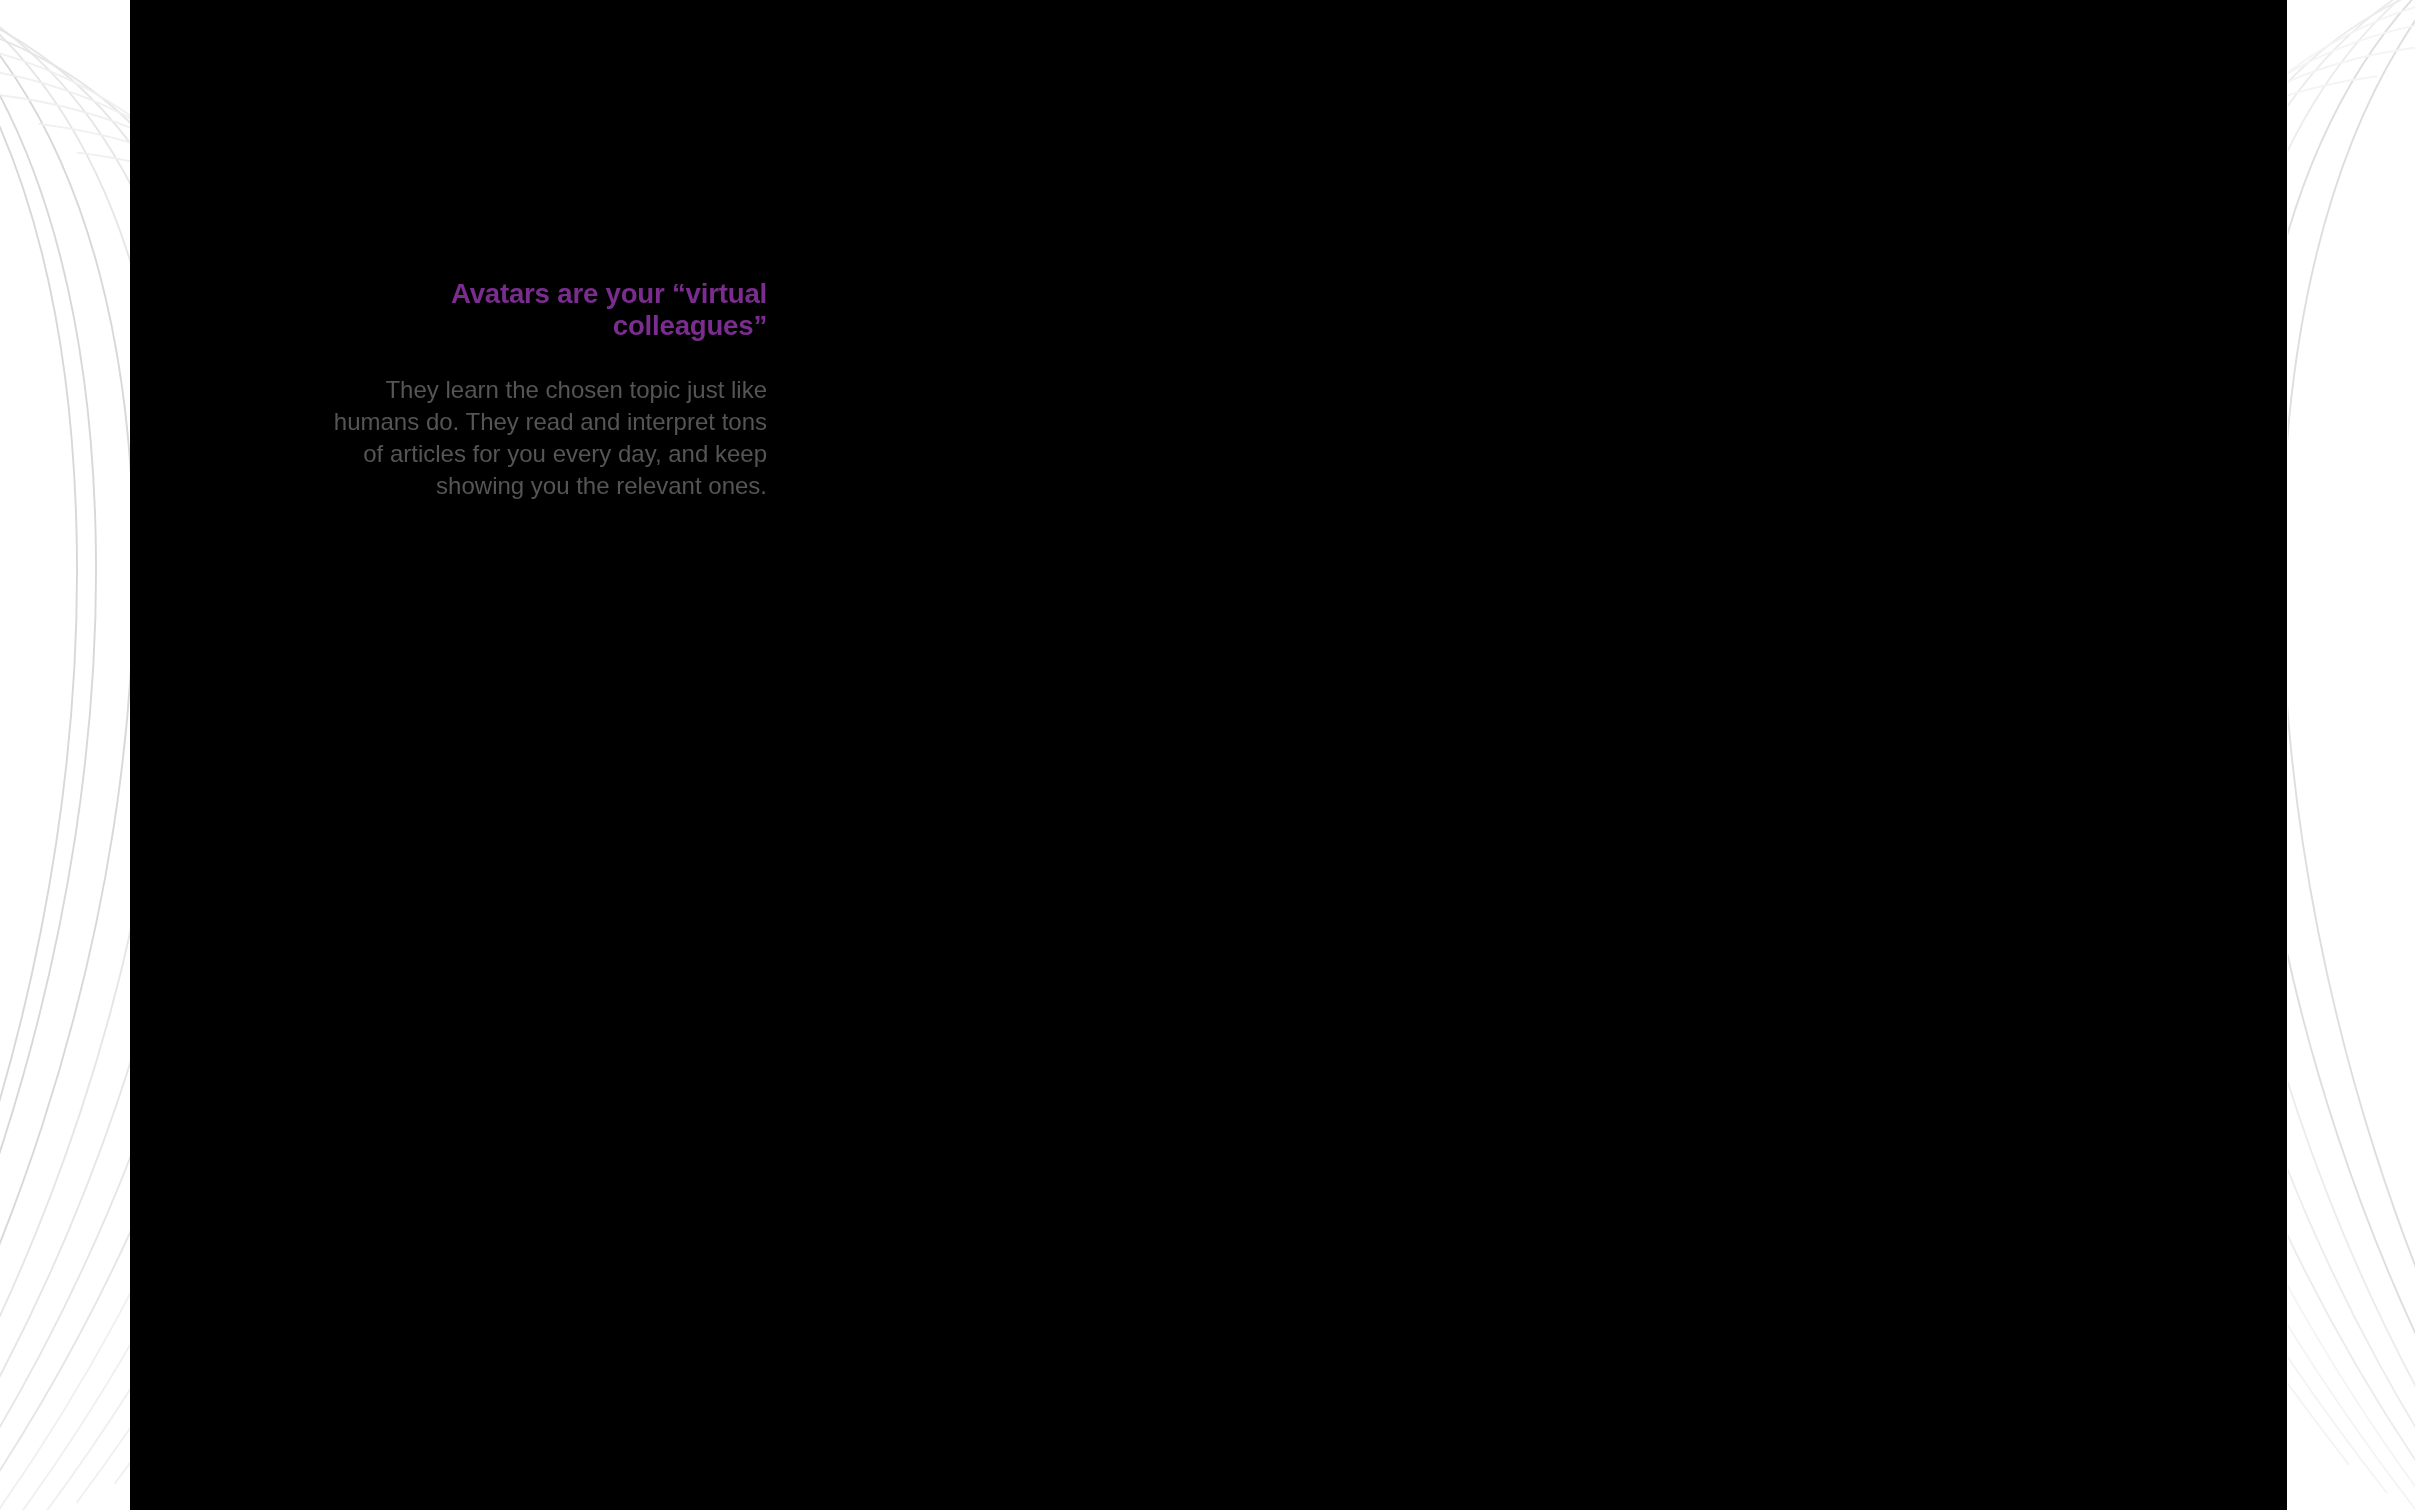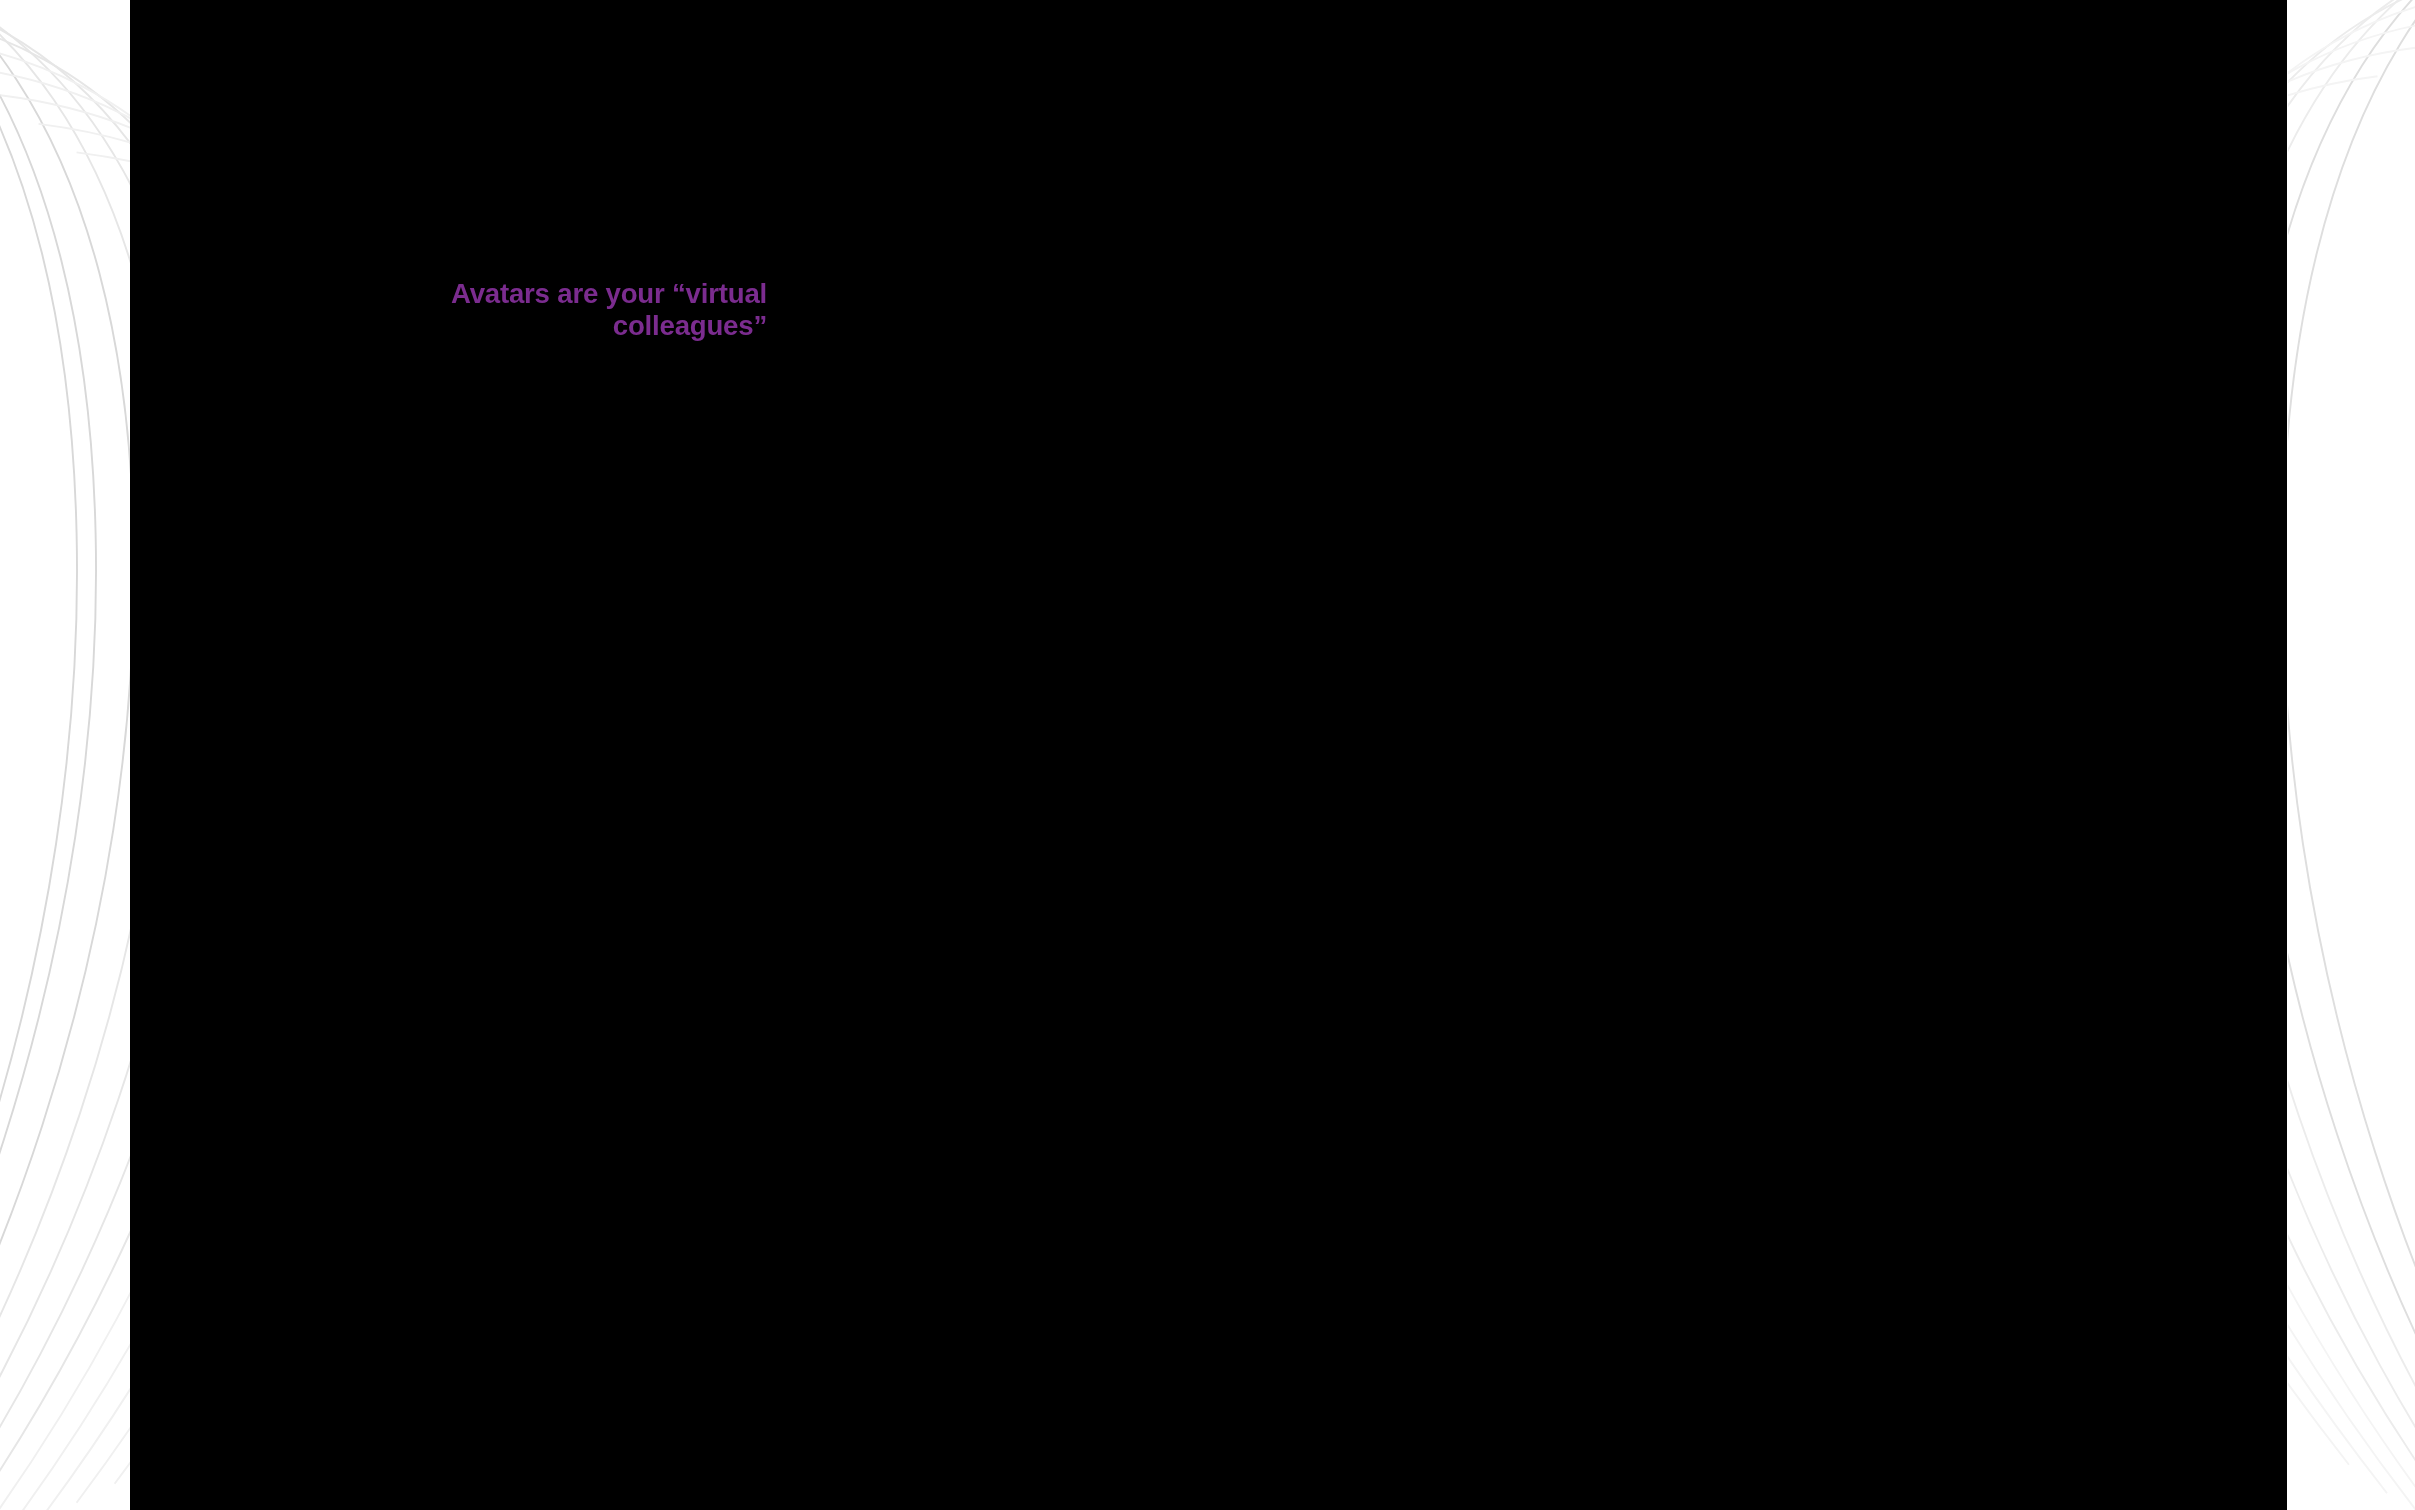--- a/index.html
+++ b/index.html
@@ -183,20 +183,21 @@
   <div class="col">
 
     <div class="card intro">
       <div class="intro-accent"></div>
       <svg class="intro-head-icon" viewBox="0 0 64 64">
         <path fill="#d9d9d9" d="M32 4C19 4 9 13 9 25c0 6 2 9 2 13 0 3-2 4-2 7 0 2 2 3 4 3h3v7c0 3 2 5 5 5h8l3 4 3-4h6c3 0 5-2 5-5V42c6-3 9-9 9-17C55 13 45 4 32 4z"></path>
         <path fill="#cdcdcd" d="M26 18c-4 2-7 6-7 11 0 6 5 11 11 11 2 0 4-1 6-2l-2-6-5-3 3-7-6-4z"></path>
       </svg>
       <div class="intro-body">
         <div class="intro-title">Avatars are your “virtual colleagues”</div>
+        <div class="intro-text">They learn the chosen topic just like humans do. They read and interpret tons of articles for you every day, and keep showing you the relevant ones.</div>
       </div>
     </div>
 
     <div id="col1" style="display:flex;flex-direction:column;gap:8.6px;">
         <div class="card">
     <div class="card-body">
       <svg class="av-icon" viewBox="0 0 40 46">
     <path fill="#d2d2d2" d="M20 1C10 1 2 8 2 17c0 6 3 10 8 13l3 14 5-9c11 0 20-7 20-18C38 8 30 1 20 1z"></path>
     <path fill="#c2c2c2" d="M13 8c-5 2-8 6-8 11 0 4 2 7 6 9l2 9 3-6c-4-2-7-6-7-11 0-5 2-9 4-12z"></path>
   </svg>

